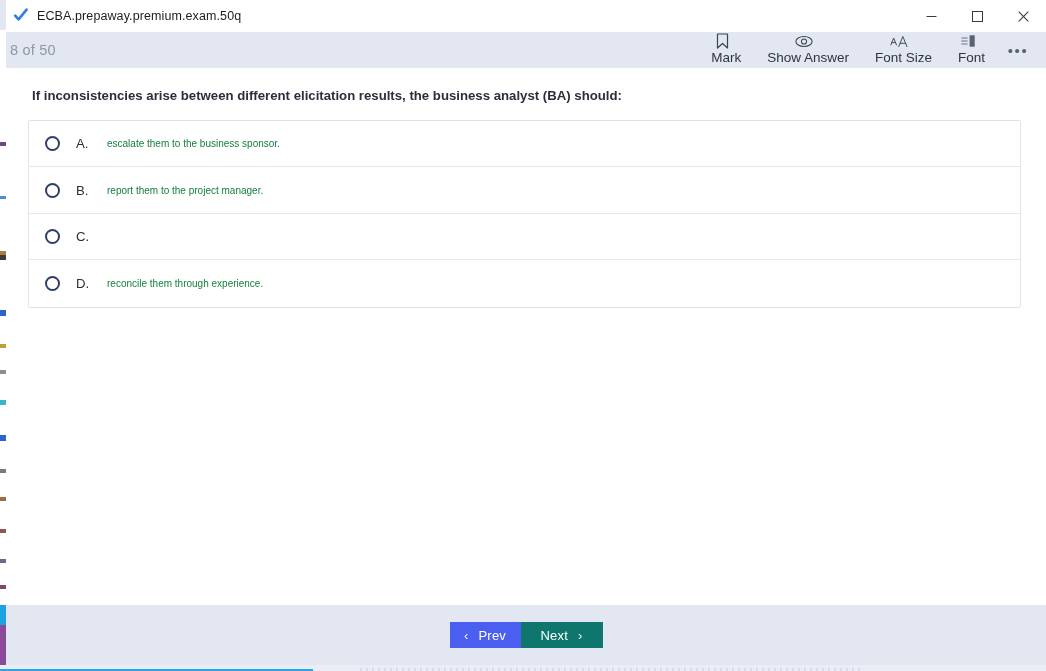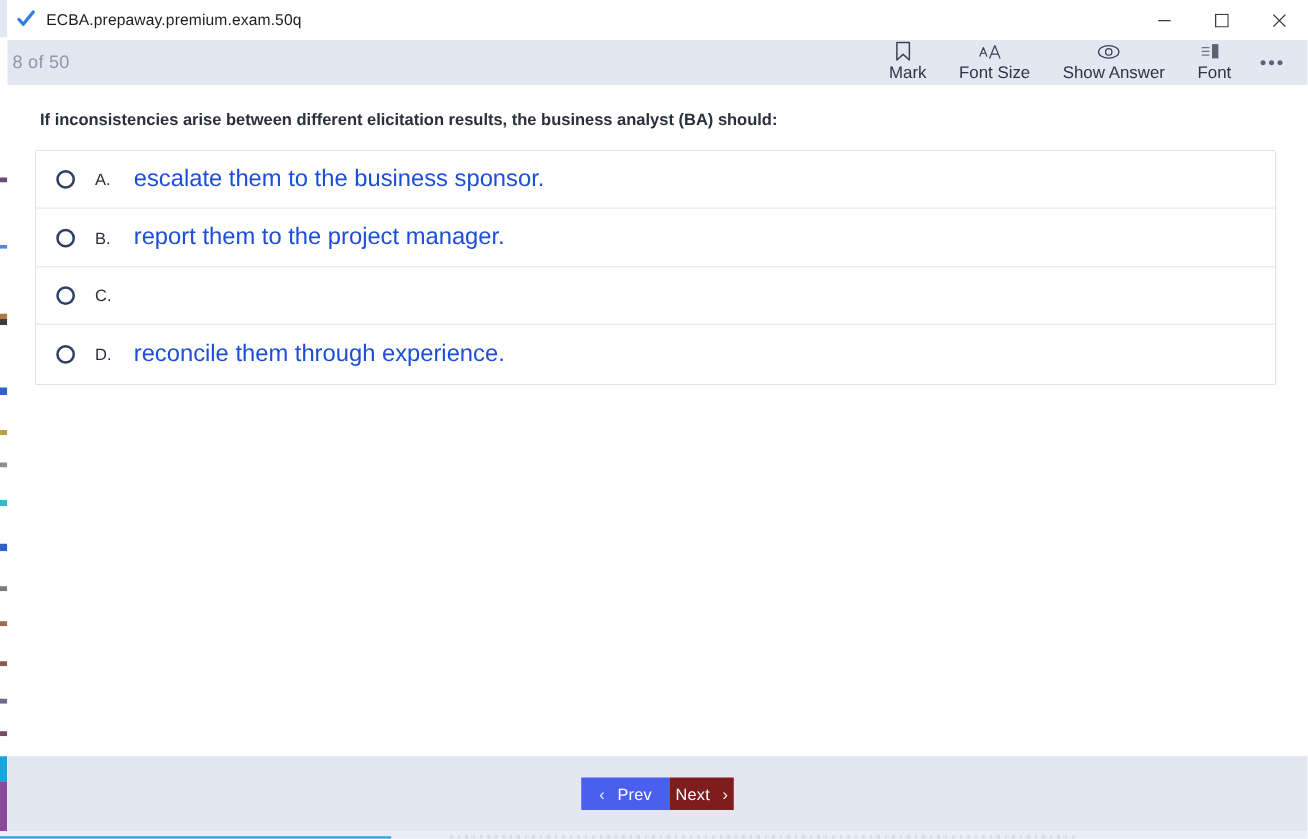--- a/index.html
+++ b/index.html
@@ -150,22 +150,22 @@
     margin-right: 16px;
     background: #ffffff;
   }
   .opt-letter {
     font-size: 13.2px;
     color: #2b2f3a;
     margin-right: 14px;
     min-width: 17px;
   }
   .opt-text {
-    font-size: 19px;
-    color: #1d4ed8;
+    font-size: 10px;
+    color: #15803d;
   }
 
   
   #footer {
     flex: 0 0 60px;
     height: 60px;
     background: #e3e7f2;
     display: flex;
     align-items: center;
     justify-content: center;
@@ -175,21 +175,21 @@
     height: 26px;
     display: flex;
     align-items: center;
     justify-content: center;
     color: #ffffff;
     font-size: 13px;
     padding: 0 14px;
     letter-spacing: 0.2px;
   }
   #btn-prev { background: #4a5ef0; width: 71px; }
-  #btn-next { background: #7f1d1d; width: 51px; }
+  #btn-next { background: #0f766e; width: 82px; }
   .nav-chev {
     font-size: 13px;
     color: #ffffff;
     opacity: 0.92;
   }
   #btn-prev .nav-chev { margin-right: 10px; }
   #btn-next .nav-chev { margin-left: 10px; }
 
   
   #taskbar-sliver {
@@ -294,36 +294,36 @@
         <span class="tb-icon">
           <svg width="13" height="16" viewBox="0 0 13 16">
             <path d="M1.5 1 H11.5 V15 L6.5 10.5 L1.5 15 Z" fill="none" stroke="#3c4254" stroke-width="1.2" stroke-linejoin="round"></path>
           </svg>
         </span>
         <span>Mark</span>
       </div>
 
       <div class="tb-item">
         <span class="tb-icon">
+          <svg width="19" height="13" viewBox="0 0 19 13">
+            <ellipse cx="9.5" cy="6.5" rx="8.6" ry="5.3" fill="none" stroke="#3c4254" stroke-width="1.1"></ellipse>
+            <ellipse cx="9.5" cy="6.5" rx="2.7" ry="2.7" fill="none" stroke="#3c4254" stroke-width="1.1"></ellipse>
+          </svg>
+        </span>
+        <span>Show Answer</span>
+      </div>
+
+      <div class="tb-item">
+        <span class="tb-icon">
           <svg width="21" height="15" viewBox="0 0 21 15">
             <path d="M1 11.5 L4.3 3.5 L7.6 11.5 M2.3 8.8 H6.3" fill="none" stroke="#3c4254" stroke-width="1.1" stroke-linecap="round" stroke-linejoin="round"></path>
             <path d="M10.2 13.5 L15 1.6 L19.8 13.5 M12 9.6 H18" fill="none" stroke="#3c4254" stroke-width="1.1" stroke-linecap="round" stroke-linejoin="round"></path>
           </svg>
         </span>
         <span>Font Size</span>
-      </div>
-
-      <div class="tb-item">
-        <span class="tb-icon">
-          <svg width="19" height="13" viewBox="0 0 19 13">
-            <ellipse cx="9.5" cy="6.5" rx="8.6" ry="5.3" fill="none" stroke="#3c4254" stroke-width="1.1"></ellipse>
-            <ellipse cx="9.5" cy="6.5" rx="2.7" ry="2.7" fill="none" stroke="#3c4254" stroke-width="1.1"></ellipse>
-          </svg>
-        </span>
-        <span>Show Answer</span>
       </div>
 
       <div class="tb-item">
         <span class="tb-icon">
           <svg width="17" height="14" viewBox="0 0 17 14">
             <rect x="0.6" y="0.6" width="15.8" height="12.8" fill="none" stroke="#6d7party" stroke-width="1.1" rx="1"></rect>
             <rect x="10.6" y="1.3" width="5.1" height="11.4" fill="#5b6272"></rect>
             <line x1="2.4" y1="4.0" x2="8.6" y2="4.0" stroke="#6d7385" stroke-width="1"></line>
             <line x1="2.4" y1="7.0" x2="8.6" y2="7.0" stroke="#6d7385" stroke-width="1"></line>
             <line x1="2.4" y1="10.0" x2="8.6" y2="10.0" stroke="#6d7385" stroke-width="1"></line>

